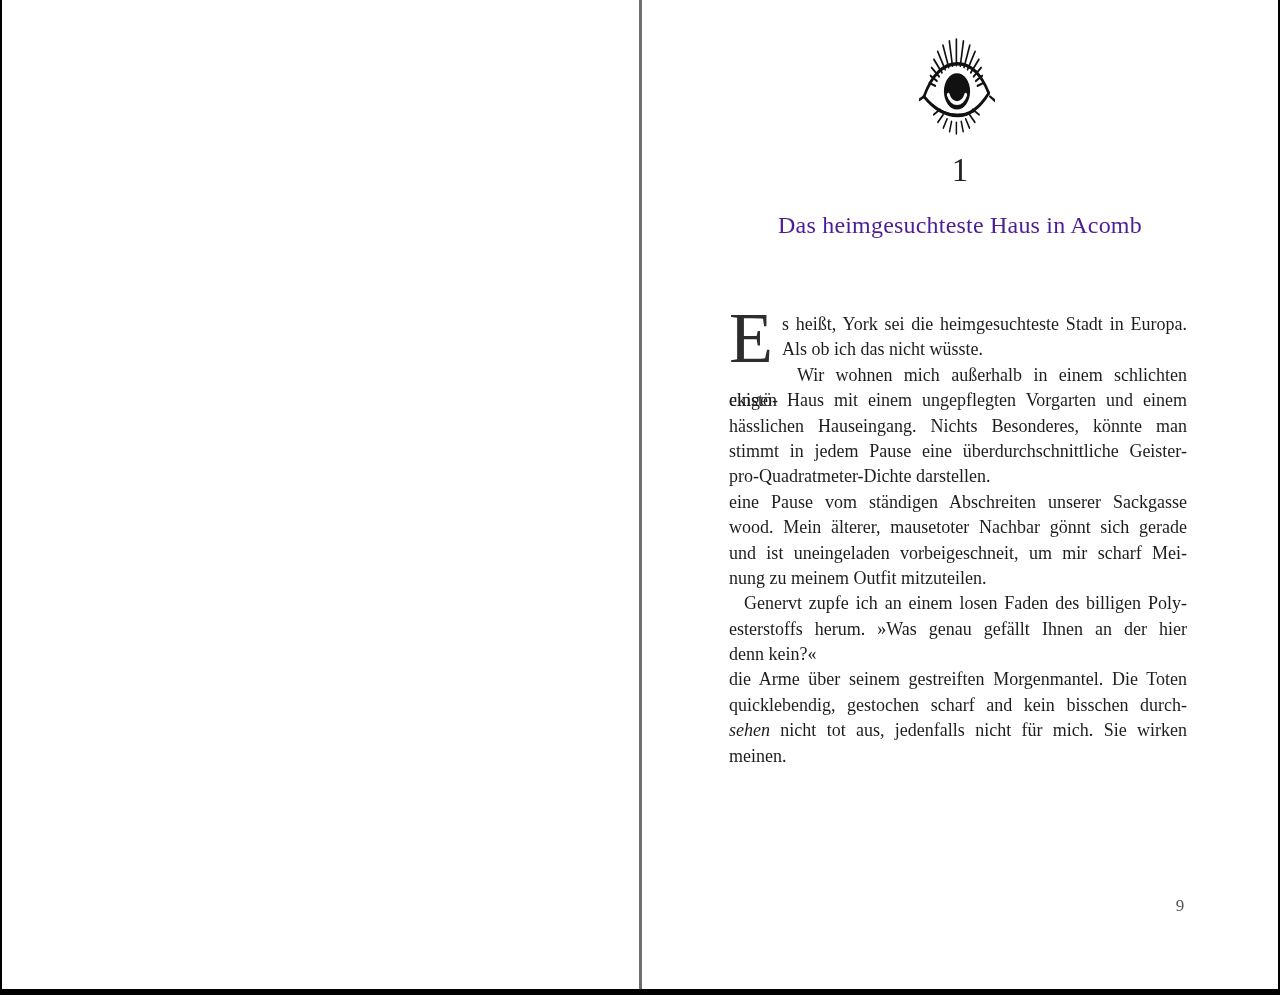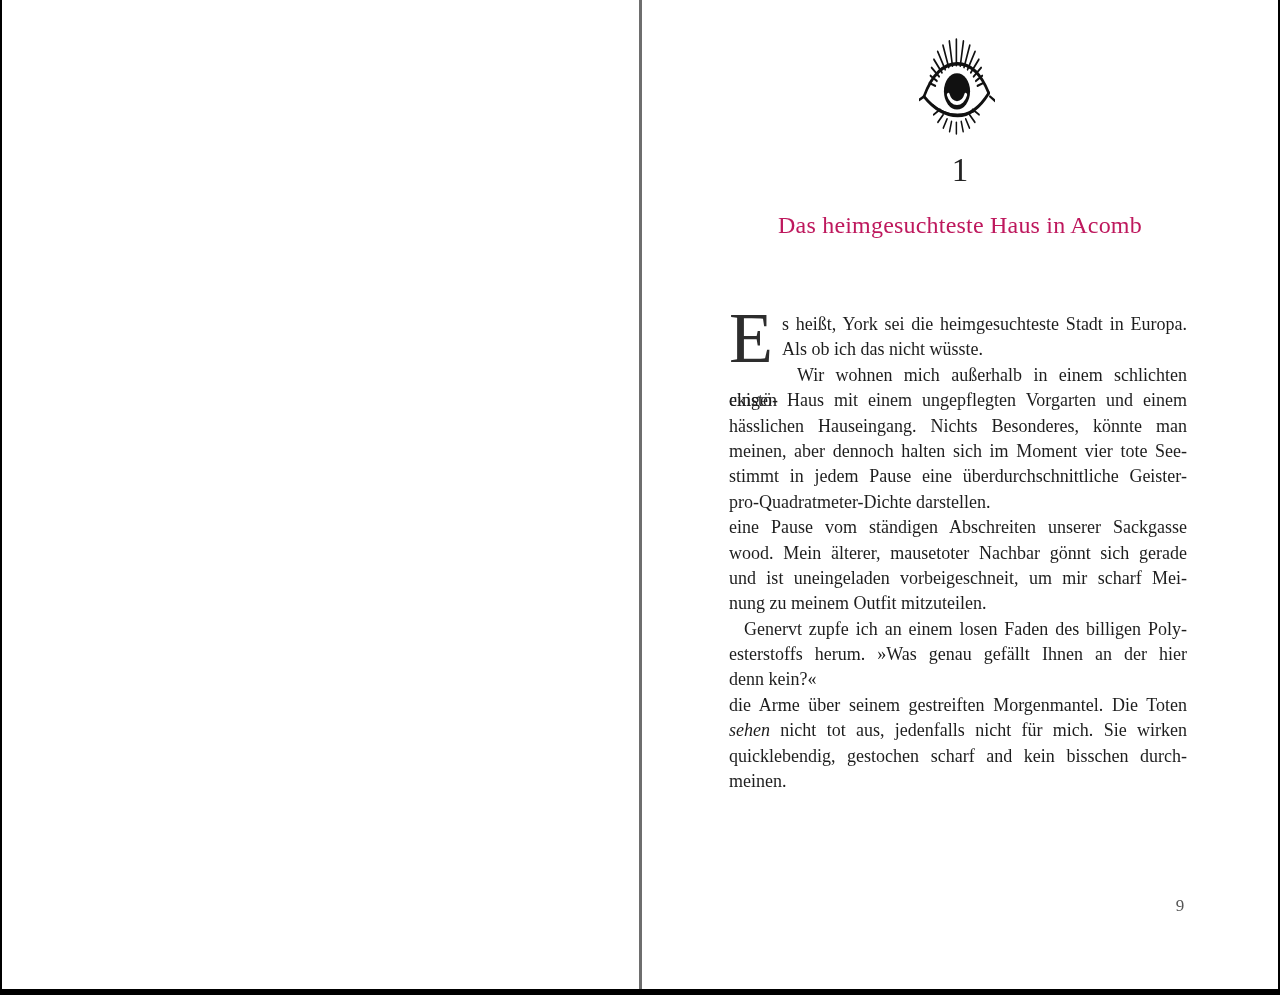--- a/index.html
+++ b/index.html
@@ -17,21 +17,21 @@
 
   .chapter-icon{position:absolute;left:919px;top:36px;width:76px;height:102px;}
   .chapter-icon svg{display:block;width:100%;height:100%;}
 
   .chapter-number{
     position:absolute;left:642px;top:148px;width:636px;height:44px;
     text-align:center;font-size:33px;line-height:44px;color:#232323;
   }
   .chapter-title{
     position:absolute;left:642px;top:207px;width:636px;height:36px;
-    text-align:center;font-size:24px;line-height:36px;color:#be185d;letter-spacing:.2px;
+    text-align:center;font-size:24px;line-height:36px;color:#4c1d95;letter-spacing:.2px;
   }
 
   .body-text{
     position:absolute;left:729px;top:312px;width:458px;
     font-size:18px;color:#1d1d1d;
   }
   .para{margin:0;}
   .line{
     height:25.4px;line-height:25.4px;
     text-align:justify;text-align-last:justify;
@@ -109,38 +109,37 @@
   <div class="body-text">
       <div class="para">
         <span class="dropcap">E</span>
         <div class="line">s heißt, York sei die heimgesuchteste Stadt in Europa.</div>
         <div class="line last">Als ob ich das nicht wüsste.</div>
       </div>
       <div class="para">
         <div class="line indent">Wir wohnen mich außerhalb in einem schlichten einstö-</div>
         <div class="line">ckigen Haus mit einem ungepflegten Vorgarten und einem</div>
         <div class="line">hässlichen Hauseingang. Nichts Besonderes, könnte man</div>
-        <div class="line">meinen, aber dennoch halten sich im Moment vier tote See-</div>
         <div class="line">stimmt in jedem Pause eine überdurchschnittliche Geister-</div>
         <div class="line last">pro-Quadratmeter-Dichte darstellen.</div>
       </div>
       <div class="para">
         <div class="line">eine Pause vom ständigen Abschreiten unserer Sackgasse</div>
         <div class="line">wood. Mein älterer, mausetoter Nachbar gönnt sich gerade</div>
         <div class="line">und ist uneingeladen vorbeigeschneit, um mir scharf Mei-</div>
         <div class="line last">nung zu meinem Outfit mitzuteilen.</div>
       </div>
       <div class="para">
         <div class="line indent">Genervt zupfe ich an einem losen Faden des billigen Poly-</div>
         <div class="line">esterstoffs herum. »Was genau gefällt Ihnen an der hier</div>
         <div class="line last">denn kein?«</div>
       </div>
       <div class="para">
         <div class="line">die Arme über seinem gestreiften Morgenmantel. Die Toten</div>
+        <div class="line">quicklebendig, gestochen scharf and kein bisschen durch-</div>
         <div class="line"><span class="ital">sehen</span><span> nicht tot aus, jedenfalls nicht für mich. Sie wirken</span></div>
-        <div class="line">quicklebendig, gestochen scharf and kein bisschen durch-</div>
         <div class="line last">meinen.</div>
       </div>
     </div>
 
   <div class="page-number">9</div>
 
 </div>
 
 </body></html>

